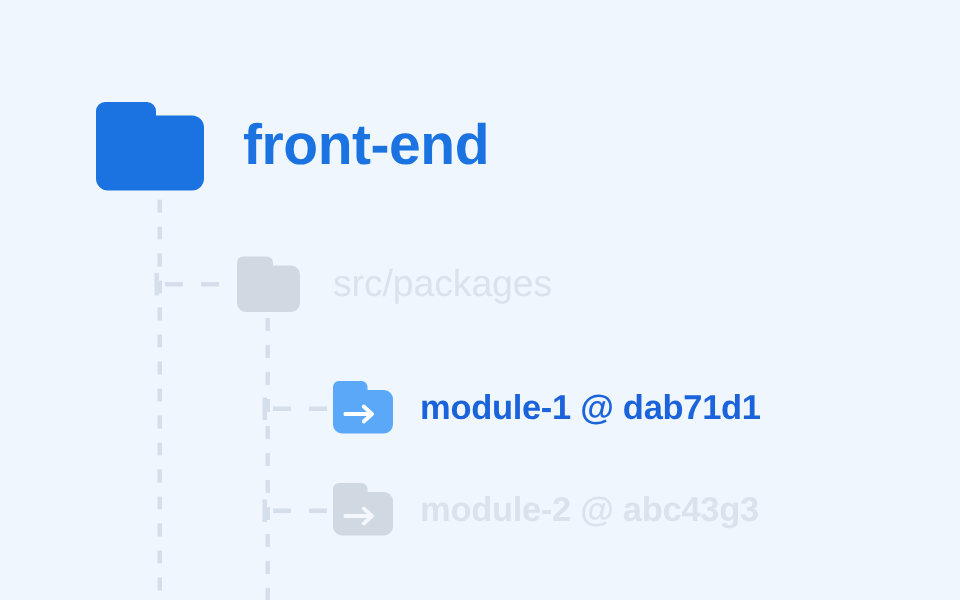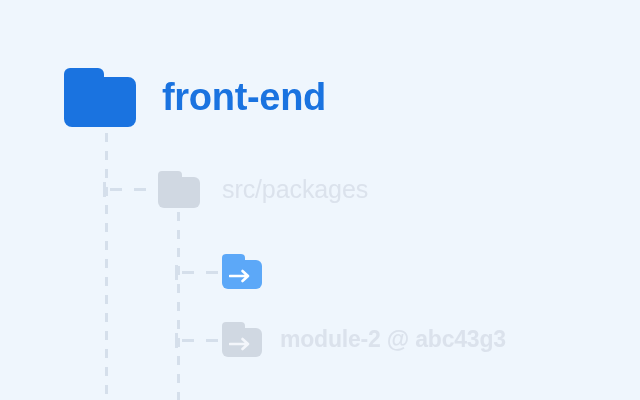--- a/index.html
+++ b/index.html
@@ -188,20 +188,21 @@
   <div class="node" id="node-module-1">
     <span class="folder sz-sm c-light">
       <span class="tab"></span>
       <span class="body"></span>
       <span class="arrow">
         <svg width="26" height="14" viewBox="0 0 26 14">
           <path d="M1 7 H18 M13.5 2 L19 7 L13.5 12" fill="none" stroke="#ffffff" stroke-width="2.6" stroke-linecap="round" stroke-linejoin="round"></path>
         </svg>
       </span>
     </span>
+    <span class="node-label">module-1 @ dab71d1</span>
   </div>
 
   <div class="node" id="node-module-2">
     <span class="folder sz-sm c-gray">
       <span class="tab"></span>
       <span class="body"></span>
       <span class="arrow">
         <svg width="26" height="14" viewBox="0 0 26 14">
           <path d="M1 7 H18 M13.5 2 L19 7 L13.5 12" fill="none" stroke="#f3f6fb" stroke-width="2.6" stroke-linecap="round" stroke-linejoin="round"></path>
         </svg>

